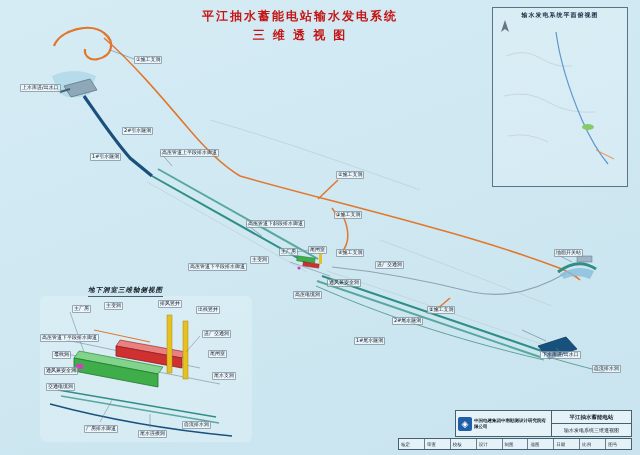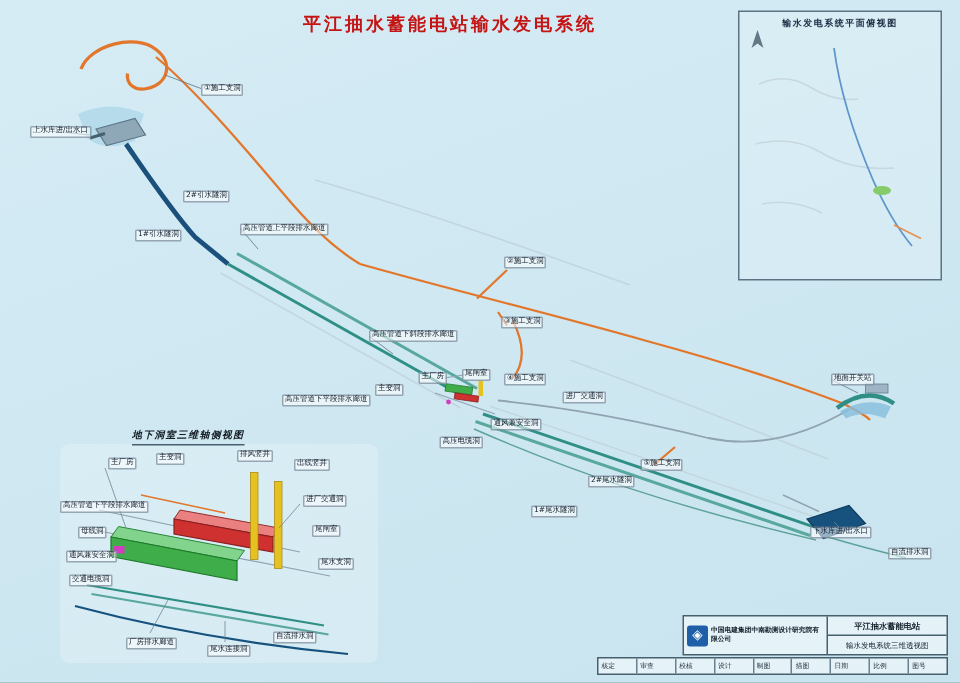--- a/index.html
+++ b/index.html
@@ -158,20 +158,21 @@
       <path d="M508,136 q20,-4 40,6" stroke="#bccfda" stroke-width="1" fill="none"></path>
       <path d="M556,32 C560,62 570,92 582,120 C590,138 598,152 608,164" stroke="#3a7fc0" stroke-width="1.2" fill="none"></path>
       <ellipse cx="588" cy="127" rx="6" ry="3" fill="#6cc04a"></ellipse>
       <path d="M596,150 L614,159" stroke="#e2762a" stroke-width="1" fill="none"></path>
       <path d="M505,20 L509,32 L505,29 L501,32 Z" fill="#44596a"></path>
     </g>
   </svg>
 
   <div class="main-title">
     <div class="t1">平江抽水蓄能电站输水发电系统</div>
+    <div class="t2">三 维 透 视 图</div>
   </div>
 
   <div class="plan-inset">
     <div class="plan-title">输水发电系统平面俯视图</div>
   </div>
 
   <div class="axon-title">地下洞室三维轴侧视图</div>
 
   <div class="labels">
       <div class="lbl" style="left: 20px; top: 84px;">上水库进/出水口</div>

